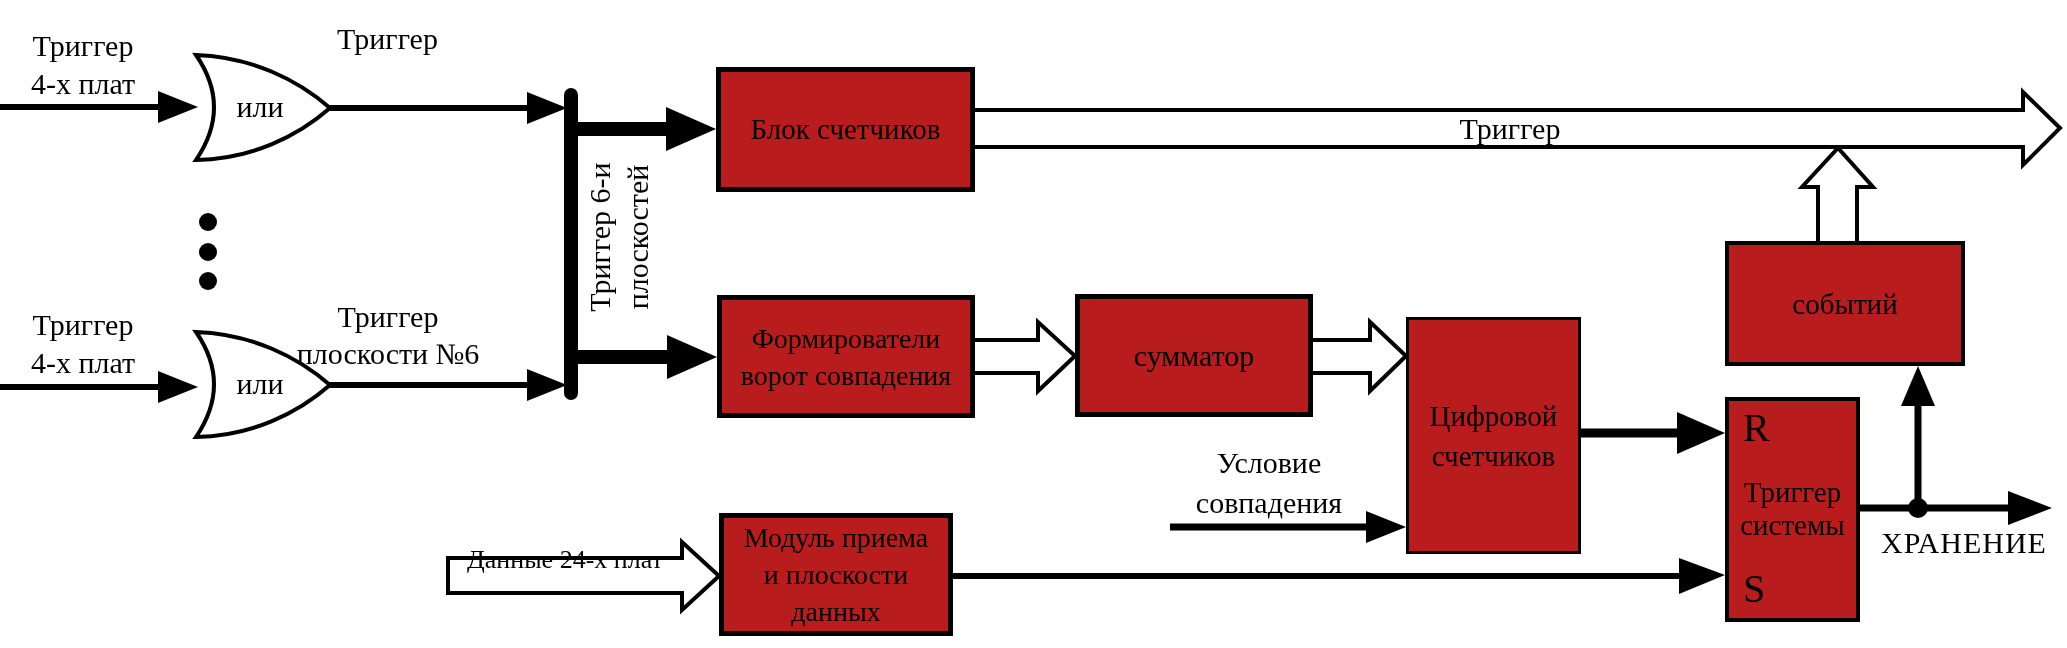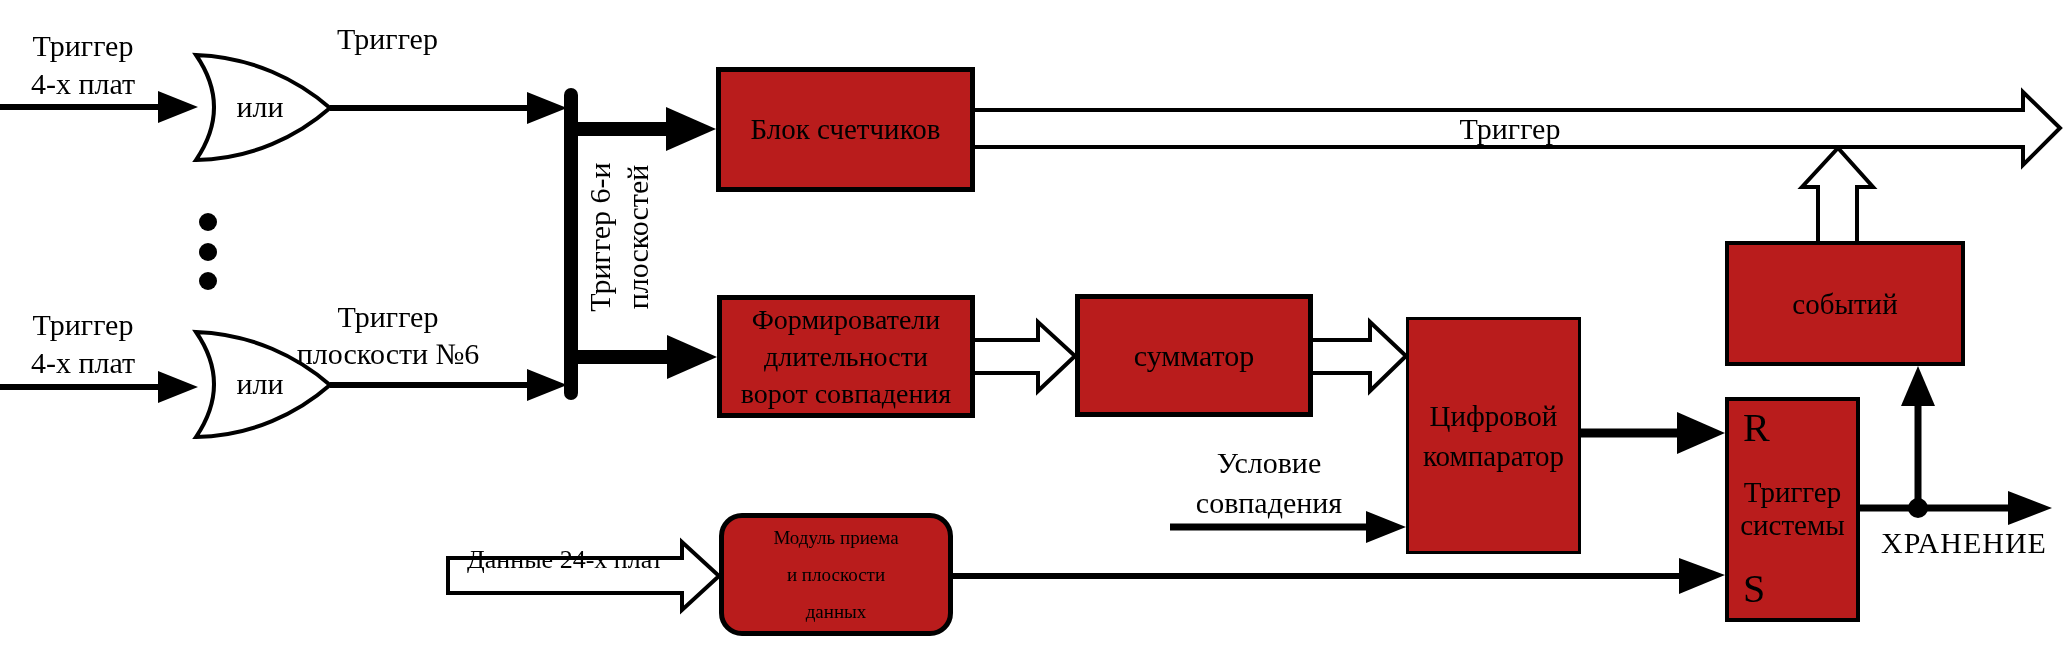--- a/index.html
+++ b/index.html
@@ -14,21 +14,21 @@
     display:flex;flex-direction:column;align-items:center;justify-content:center;
     text-align:center;
   }
   .lbl{position:absolute;text-align:center;}
   .lbl span{display:block;}
   .box span{display:block;}
   .b-counters{left:716px;top:67px;width:259px;height:125px;font-size:29px;}
   .b-formers{left:717px;top:295px;width:258px;height:123px;font-size:28px;line-height:37px;}
   .b-adder{left:1075px;top:294px;width:238px;height:123px;font-size:30px;line-height:42px;}
   .b-comparator{left:1406px;top:317px;width:175px;height:237px;border-width:3px;font-size:29px;line-height:40px;}
-  .b-module{left:719px;top:513px;width:234px;height:123px;font-size:19px;line-height:37px;border-radius:23px;}
+  .b-module{left:719px;top:513px;width:234px;height:123px;font-size:28px;line-height:37px;}
   .b-clock{left:1725px;top:241px;width:240px;height:125px;border-width:4px;font-size:29px;line-height:40px;}
   .b-rs{
     left:1725px;top:397px;width:135px;height:225px;border-width:4px;
     justify-content:space-between;align-items:stretch;padding:6px 0 8px 0;font-size:29px;line-height:33px;
   }
   .rs-letter{font-size:40px;line-height:42px;text-align:left;padding-left:14px;}
   .rs-mid{text-align:center;}
   .l-in1{left:8px;top:27px;width:150px;font-size:30px;line-height:38px;}
   .l-plane1{left:280px;top:20px;width:215px;font-size:30px;line-height:37px;}
   .l-in6{left:8px;top:306px;width:150px;font-size:30px;line-height:38px;}
@@ -101,31 +101,30 @@
 
     <path d="M448,558 L682,558 L682,542 L719,576 L682,610 L682,593 L448,593 Z" fill="#fff" stroke="#000" stroke-width="4"></path>
   </svg>
 
   <div class="box b-counters">
     <span>Блок счетчиков</span>
   </div>
 
   <div class="box b-formers">
     <span>Формирователи</span>
-    <span>длительности</span>
     <span>ворот совпадения</span>
   </div>
 
   <div class="box b-adder">
     <span>сумматор</span>
   </div>
 
   <div class="box b-comparator">
     <span>Цифровой</span>
-    <span>компаратор</span>
+    <span>счетчиков</span>
   </div>
 
   <div class="box b-module">
     <span>Модуль приема</span>
     <span>и плоскости</span>
     <span>данных</span>
   </div>
 
   <div class="box b-clock">
     <span>событий</span>

